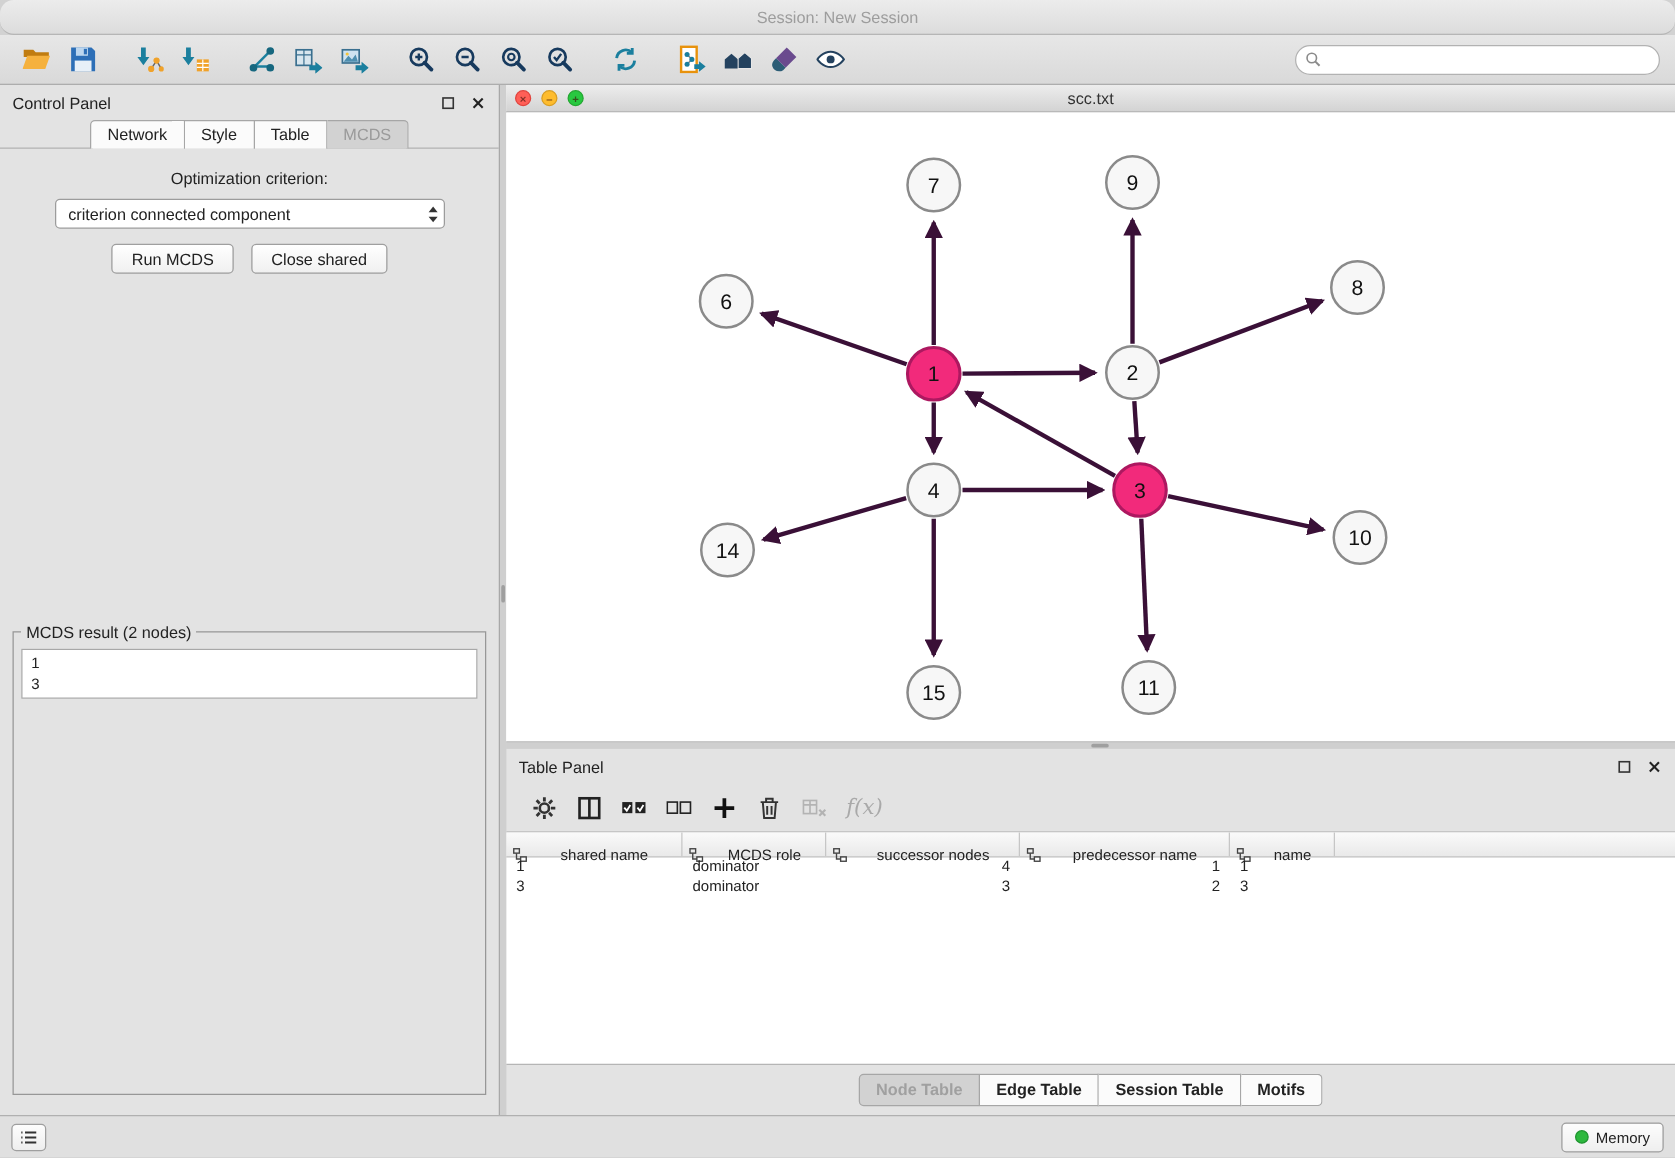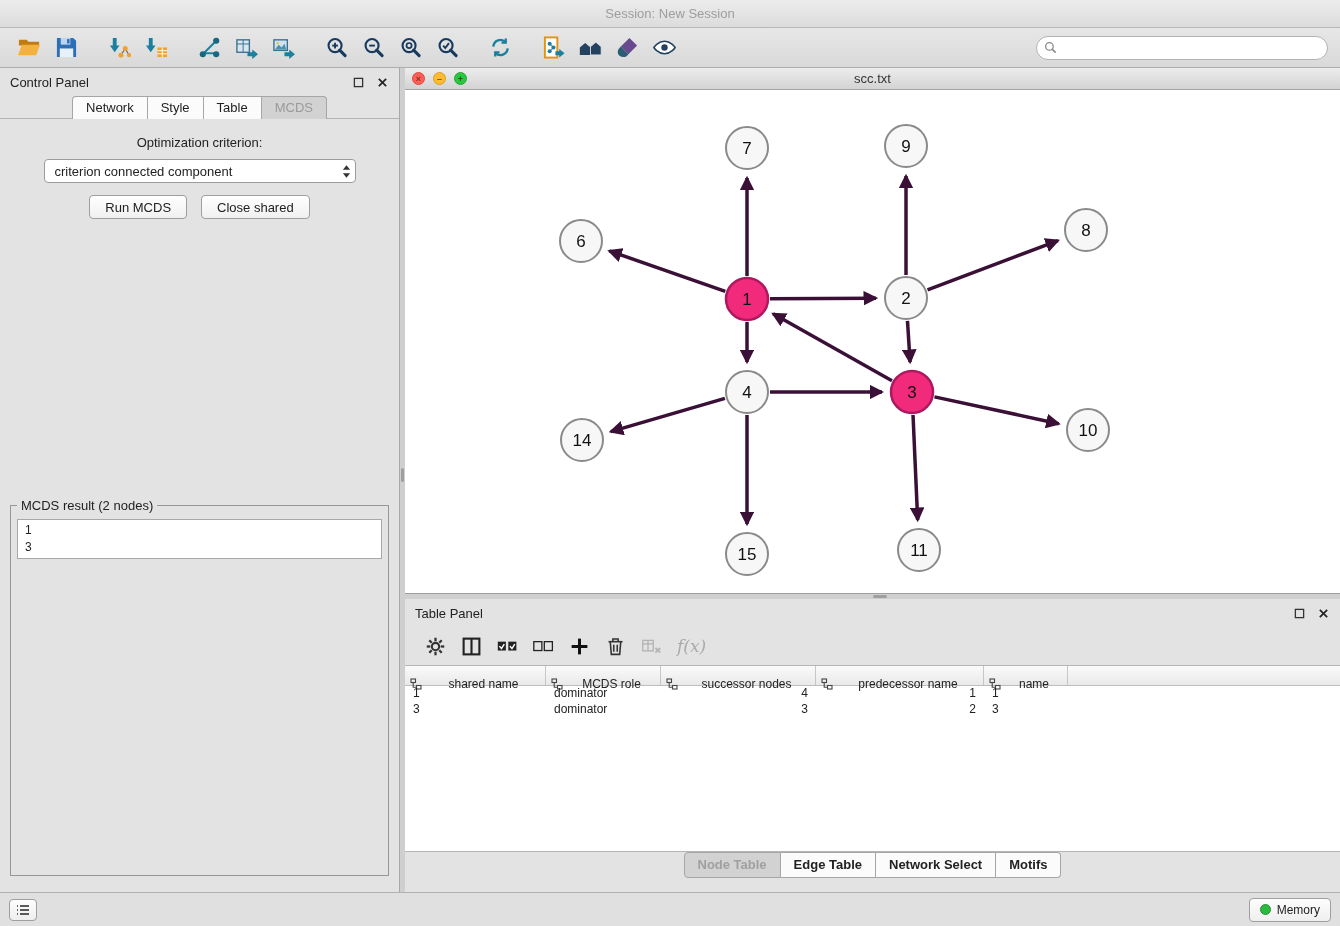--- a/index.html
+++ b/index.html
@@ -3,21 +3,21 @@
 <meta charset="utf-8">
 <style>
   * { margin:0; padding:0; box-sizing:border-box; }
   html,body { width:1340px; height:926px; overflow:hidden;
     font-family:"Liberation Sans", sans-serif; background:#d2d2d2; color:#222; }
   .app { width:1340px; height:926px; display:flex; flex-direction:column; }
 
   
   .titlebar { height:28px; flex:0 0 28px; background:linear-gradient(#ececec,#dcdcdc);
     border-bottom:1px solid #b6b6b6; display:flex; align-items:center; justify-content:center;
-    font-size:13px; color:#9d9d9d; }
+    font-size:13px; color:#9d9d9d;border-radius:11px; }
 
   
   .toolbar { height:40px; flex:0 0 40px; background:linear-gradient(#e7e7e7,#d9d9d9);
     border-bottom:1px solid #adadad; display:flex; align-items:center; padding:0 12px; gap:3px; }
   .tool-btn { width:34px; height:30px; display:flex; align-items:center; justify-content:center; border-radius:4px; }
   .tool-btn svg { width:23px; height:23px; }
   .tool-sep { width:13px; }
   .search-wrap { margin-left:auto; width:292px; height:24px; background:#fff; border:1px solid #b2b2b2;
     border-radius:12px; display:flex; align-items:center; padding:0 7px; gap:5px; }
   .search-wrap svg { width:13px; height:13px; flex:0 0 13px; }
@@ -82,21 +82,21 @@
   .tbl { flex:1; margin:0 0; background:#fff; border:1px solid #b5b5b5; border-left:none; border-right:none;
     display:flex; flex-direction:column; min-height:0; }
   .tbl-header { display:flex; height:20px; flex:0 0 20px; background:linear-gradient(#fafafa,#e9e9e9);
     border-bottom:1px solid #bdbdbd; }
   .th { display:flex; align-items:center; gap:3px; font-size:12px; padding:16px 3px 0 5px; border-right:1px solid #c6c6c6; }
   .th .th-label { flex:1; text-align:center; }
   .th svg { width:12px; height:12px; flex:0 0 12px; }
   .tbl-body { flex:1; overflow:hidden; }
   .tr { display:flex; height:16px; font-size:12px; }
   .td { padding:0 8px; white-space:nowrap; overflow:hidden; }
-  .tbl-tabs { flex:0 0 40px; display:flex; align-items:flex-start; justify-content:center; }
+  .tbl-tabs { flex:0 0 40px; display:flex; align-items:center; justify-content:center; }
   .tbl-tab { font-size:13px; font-weight:bold; padding:4px 13px 5px; background:#fbfbfb;
     border:1px solid #a6a6a6; border-left-width:0; }
   .tbl-tab:first-child { border-left-width:1px; border-radius:4px 0 0 4px; }
   .tbl-tab:last-child { border-radius:0 4px 4px 0; }
   .tbl-tab.active { background:#d2d2d2; color:#a0a0a0; }
 
   
   .statusbar { height:34px; flex:0 0 34px; background:#e0e0e0; border-top:1px solid #b0b0b0;
     display:flex; align-items:center; padding:0 9px; }
   .list-btn { width:28px; height:22px; background:linear-gradient(#fdfdfd,#eee); border:1px solid #9f9f9f;
@@ -513,21 +513,21 @@
                 <div class="td" style="width: 115px; text-align: left;">dominator</div>
                 <div class="td" style="width: 155px; text-align: right;">3</div>
                 <div class="td" style="width: 168px; text-align: right;">2</div>
                 <div class="td" style="width: 84px; text-align: left;">3</div>
               </div>
             </div>
         </div>
         <div class="tbl-tabs" id="tbl-tabs">
             <div class="tbl-tab active">Node Table</div>
             <div class="tbl-tab">Edge Table</div>
-            <div class="tbl-tab">Network Select</div>
+            <div class="tbl-tab">Session Table</div>
             <div class="tbl-tab">Motifs</div>
           </div>
       </div>
 
     </div>
   </div>
 
   <div class="statusbar">
     <div class="list-btn">
       <svg viewBox="0 0 14 12" stroke="#333" stroke-width="1.6">

